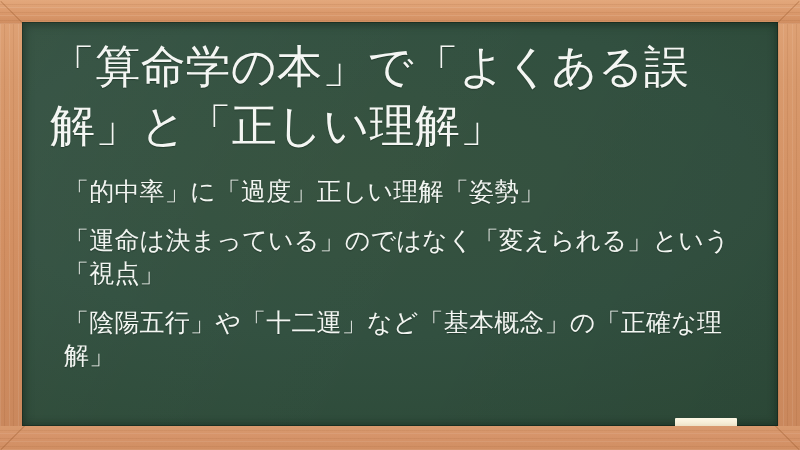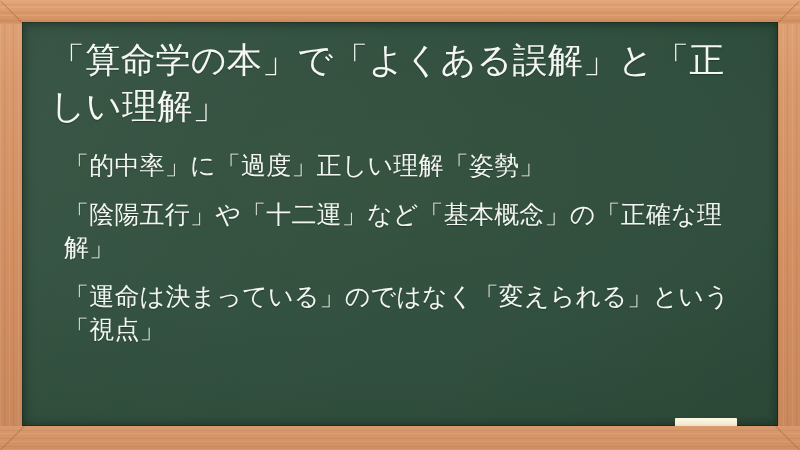--- a/index.html
+++ b/index.html
@@ -130,21 +130,21 @@
   
   .content {
     position: absolute;
     inset: 0;
     padding: 16px 20px 0 28px;
     box-sizing: border-box;
   }
 
   .title {
     color: #f4f6f3;
-    font-size: 35px;
+    font-size: 45px;
     line-height: 1.30;
     font-weight: 400;
     letter-spacing: 0.2px;
     margin: 0 0 0 0;
     text-shadow: 0 1px 1px rgba(10,24,16,0.40);
     max-width: 700px;
   }
 
   .item-list {
     list-style: none;
@@ -192,22 +192,22 @@
 
   <div class="board">
     <div class="board-sheen"></div>
 
     <div class="content">
 
       <h1 class="title">「算命学の本」で「よくある誤解」と「正しい理解」</h1>
 
       <ul class="item-list">
         <li class="item">「的中率」に「過度」正しい理解「姿勢」</li>
+        <li class="item">「運命は決まっている」のではなく「変えられる」という「視点」</li>
         <li class="item">「陰陽五行」や「十二運」など「基本概念」の「正確な理解」</li>
-        <li class="item">「運命は決まっている」のではなく「変えられる」という「視点」</li>
       </ul>
 
     </div>
 
     <div class="chalk"></div>
   </div>
 
 </div>
 
 </body></html>

